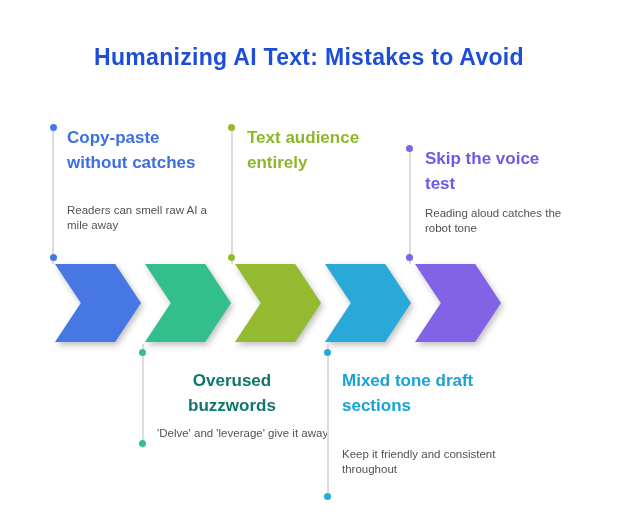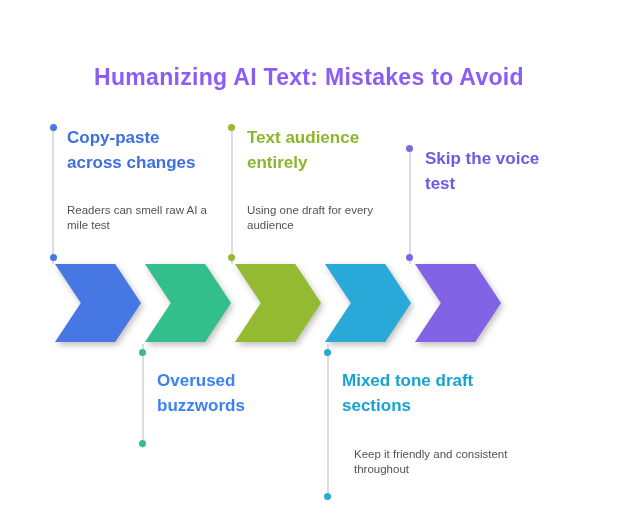--- a/index.html
+++ b/index.html
@@ -45,59 +45,60 @@
   .c4-line{left:327px;top:344px;height:156px}
   .c4-dot-a{left:324px;top:349px}.c4-dot-b{left:324px;top:493px}
   .c4-head{left:342px;top:368px;width:135px}
   .c4-desc{left:342px;top:447px;width:175px}
 </style>
 </head>
 <body>
 
 <div class="canvas">
 
-  <h1 class="title" style="color: #8b5cf6; margin-top: 20px;">Humanizing AI Text: Mistakes to Avoid</h1>
+  <h1 class="title" style="color: #1d4ed8;">Humanizing AI Text: Mistakes to Avoid</h1>
 
   <div class="connector c1-line" style="background: rgb(220, 220, 220);"></div>
   <span class="dot c1-dot-a" style="background: rgb(70, 119, 227);"></span>
   <span class="dot c1-dot-b" style="background: rgb(70, 119, 227);"></span>
-  <div class="head c1-head" style="color: rgb(61, 111, 227);">Copy-paste across changes</div>
-  <div class="desc c1-desc" style="color: rgb(82, 82, 82);">Readers can smell raw AI a mile test</div>
+  <div class="head c1-head" style="color: rgb(61, 111, 227);">Copy-paste without catches</div>
+  <div class="desc c1-desc" style="color: rgb(82, 82, 82);">Readers can smell raw AI a mile away</div>
 
   <div class="connector c3-line" style="background: rgb(220, 220, 220);"></div>
   <span class="dot c3-dot-a" style="background: rgb(147, 186, 48);"></span>
   <span class="dot c3-dot-b" style="background: rgb(147, 186, 48);"></span>
   <div class="head c3-head" style="color: rgb(140, 183, 42);">Text audience entirely</div>
-  <div class="desc c3-desc" style="color: rgb(82, 82, 82);">Using one draft for every audience</div>
 
   <div class="connector c5-line" style="background: rgb(220, 220, 220);"></div>
   <span class="dot c5-dot-a" style="background: rgb(129, 99, 230);"></span>
   <span class="dot c5-dot-b" style="background: rgb(129, 99, 230);"></span>
   <div class="head c5-head" style="color: rgb(108, 91, 232);">Skip the voice test</div>
+  <div class="desc c5-desc" style="color: rgb(82, 82, 82);">Reading aloud catches the robot tone</div>
 
   <div class="arrow-wrap a1">
     <div class="arrow" style="background: rgb(70, 119, 227);"></div>
   </div>
   <div class="arrow-wrap a2">
     <div class="arrow" style="background: rgb(51, 191, 140);"></div>
   </div>
   <div class="arrow-wrap a3">
     <div class="arrow" style="background: rgb(147, 186, 48);"></div>
   </div>
   <div class="arrow-wrap a4">
     <div class="arrow" style="background: rgb(40, 169, 216);"></div>
   </div>
   <div class="arrow-wrap a5">
     <div class="arrow" style="background: rgb(129, 99, 230);"></div>
   </div>
 
   <div class="connector c2-line" style="background: rgb(220, 220, 220);"></div>
   <span class="dot c2-dot-a" style="background: rgb(51, 191, 140);"></span>
   <span class="dot c2-dot-b" style="background: rgb(51, 191, 140);"></span>
-  <div class="head c2-head" style="color: #3b82f6;">Overused buzzwords</div>
+  <div class="head c2-head" style="color: #0f766e; text-align: center;">Overused buzzwords</div>
+  <div class="desc c2-desc" style="color: rgb(82, 82, 82);">'Delve' and 'leverage' give it away</div>
 
   <div class="connector c4-line" style="background: rgb(220, 220, 220);"></div>
   <span class="dot c4-dot-a" style="background: rgb(40, 169, 216);"></span>
   <span class="dot c4-dot-b" style="background: rgb(40, 169, 216);"></span>
   <div class="head c4-head" style="color: rgb(23, 163, 212);">Mixed tone draft sections</div>
-  <div class="desc c4-desc" style="color: rgb(82, 82, 82); margin-left: 12px;">Keep it friendly and consistent throughout</div>
+  <div class="desc c4-desc" style="color: rgb(82, 82, 82);">Keep it friendly and consistent throughout</div>
 
 </div>
 
 </body></html>

